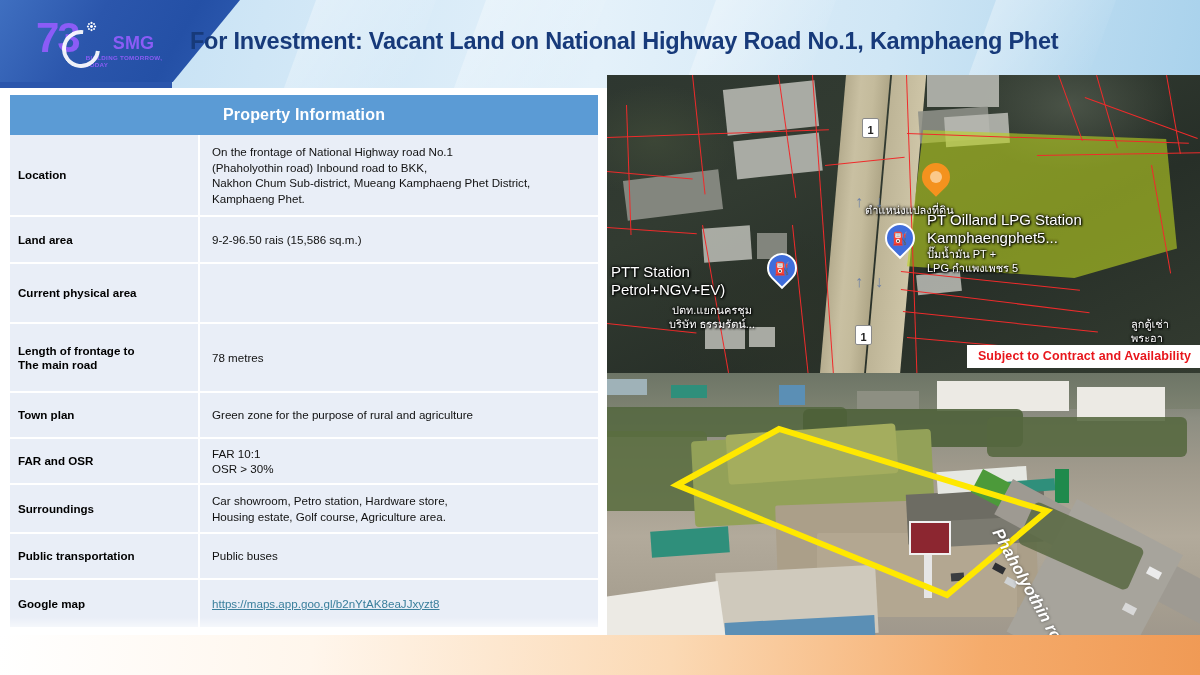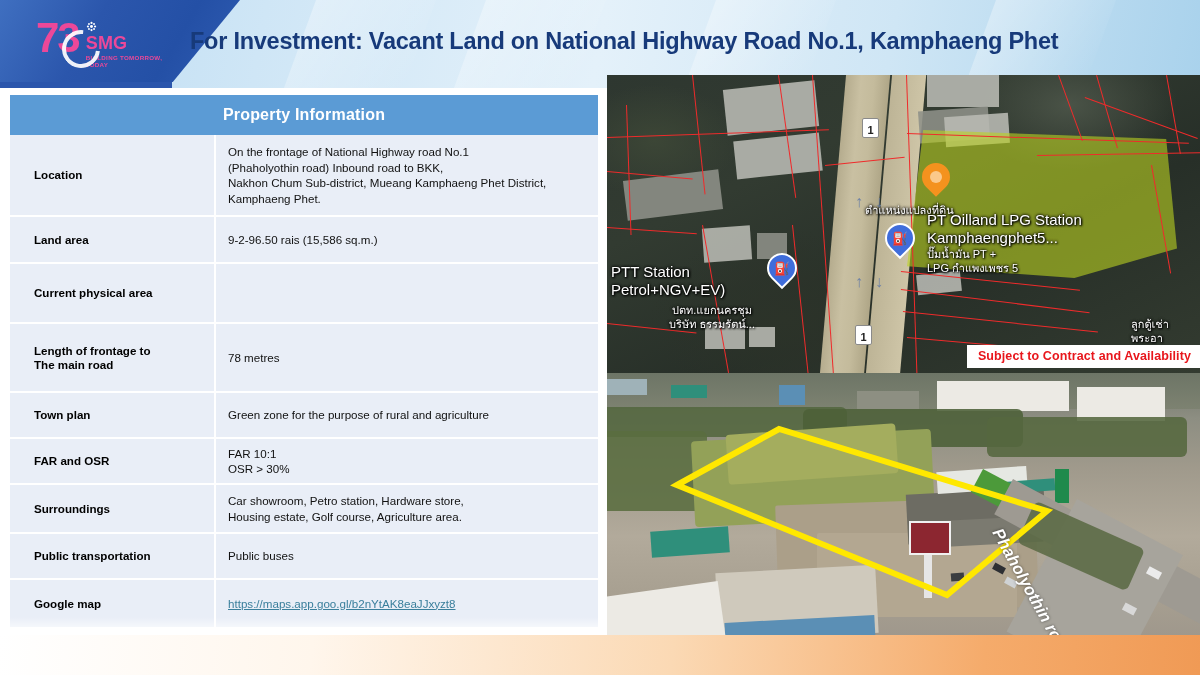--- a/index.html
+++ b/index.html
@@ -46,21 +46,21 @@
     clip-path: polygon(0 0, 100% 0, 100% 100%, 0 100%);
     z-index: 2;
   }
   #logo {
     position: absolute;
     left: 36px; top: 16px;
     width: 140px; height: 58px;
     z-index: 5;
     display: flex;
     align-items: flex-start;
-    color: #ec4899;
+    color: #8b5cf6;
   }
   #logo .num {
     font-size: 42px;
     font-weight: bold;
     letter-spacing: -2px;
     line-height: 44px;
     position: relative;
     font-family: "Liberation Sans", sans-serif;
   }
   #logo .swoosh {
@@ -81,20 +81,21 @@
   #logo .flower {
     width: 11px; height: 11px;
     display: block;
     margin-bottom: 2px;
   }
   #logo .smg {
     font-size: 18px;
     font-weight: bold;
     letter-spacing: .2px;
     display: block;
+    margin-left: 27px;
   }
   #logo .tagline {
     font-size: 6.2px;
     font-weight: bold;
     letter-spacing: .3px;
     line-height: 7.4px;
     display: block;
     margin-top: 2px;
   }
   #header-title {
@@ -139,21 +140,20 @@
     padding: 0 8px 0 8px;
     box-sizing: border-box;
     font-size: 11.6px;
     font-weight: bold;
     color: #000000;
     line-height: 14px;
     border-right: 2px solid #ffffff;
     align-self: stretch;
     display: flex;
     align-items: center;
-    margin-left: 16px;
   }
   .tval {
     flex: 1;
     padding: 0 8px 0 12px;
     box-sizing: border-box;
     font-size: 11.6px;
     color: #111111;
     line-height: 15.5px;
     align-self: stretch;
     display: flex;

